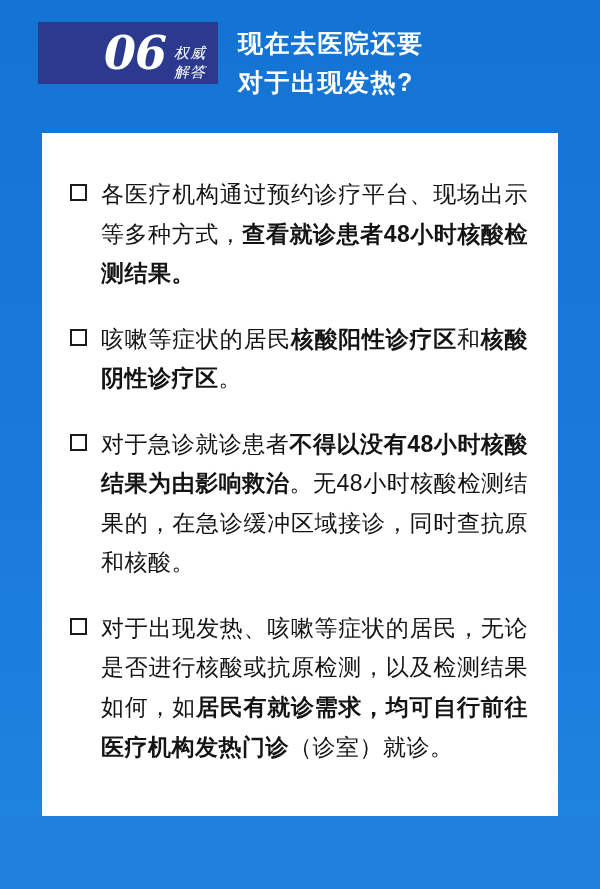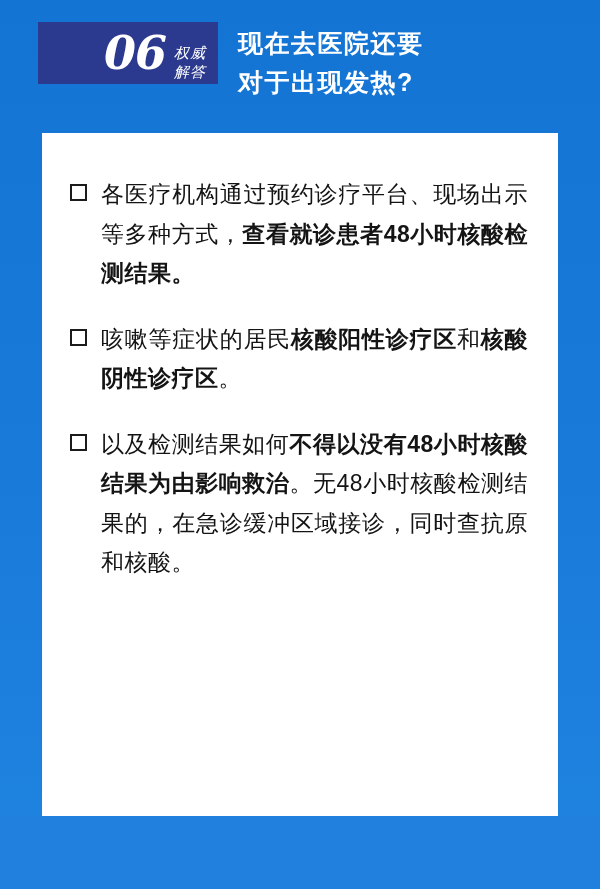--- a/index.html
+++ b/index.html
@@ -152,21 +152,27 @@
     <div class="item">
       <span class="checkbox"></span>
       <div class="item-text">
         <span class="plain">咳嗽等症状的居民</span><b>核酸阳性诊疗区</b><span class="plain">和</span><b>核酸阴性诊疗区</b><span class="plain">。</span>
       </div>
     </div>
 
     <div class="item">
       <span class="checkbox"></span>
       <div class="item-text">
-        <span class="plain">以及检测结果如何</span><b>不得以没有48小时核酸结果为由影响救治</b><span class="plain">。无48小时核酸检测结果的，在急诊缓冲区域接诊，同时查抗原和核酸。</span>
+        <span class="plain">对于急诊就诊患者</span><b>不得以没有48小时核酸结果为由影响救治</b><span class="plain">。无48小时核酸检测结果的，在急诊缓冲区域接诊，同时查抗原和核酸。</span>
       </div>
     </div>
 
+    <div class="item">
+      <span class="checkbox"></span>
+      <div class="item-text">
+        <span class="plain">对于出现发热、咳嗽等症状的居民，无论是否进行核酸或抗原检测，以及检测结果如何，如</span><b>居民有就诊需求，均可自行前往医疗机构发热门诊</b><span class="plain">（诊室）就诊。</span>
+      </div>
+    </div>
 
   </div>
 
   <div class="bottom-strip"></div>
 </div>
 
 </body></html>

